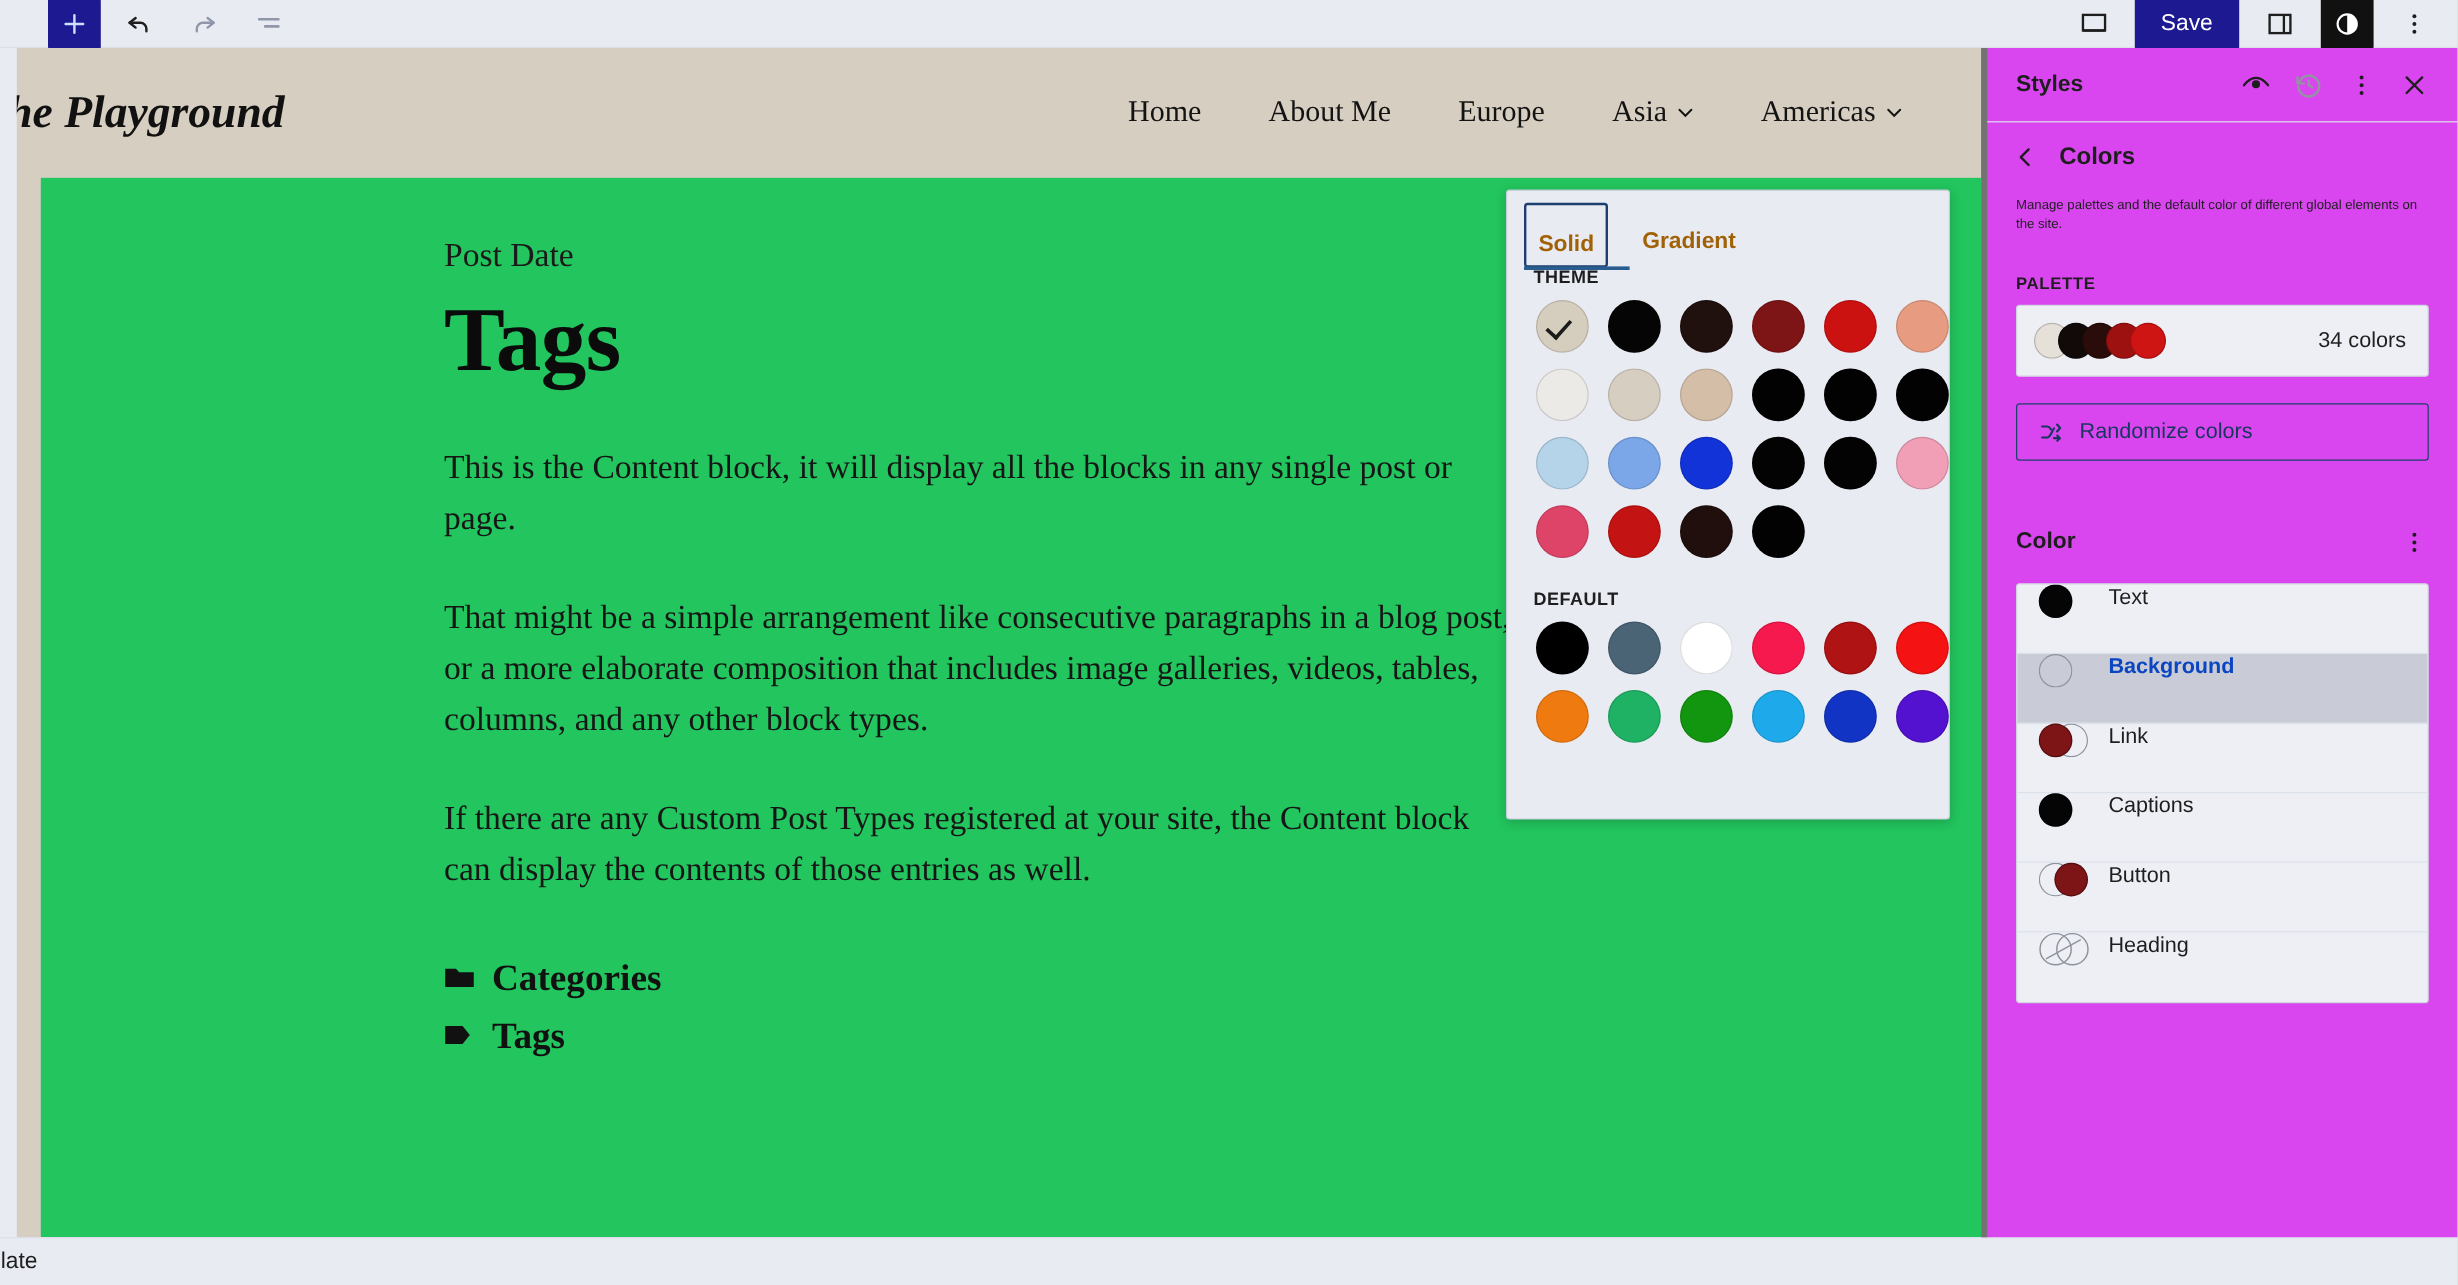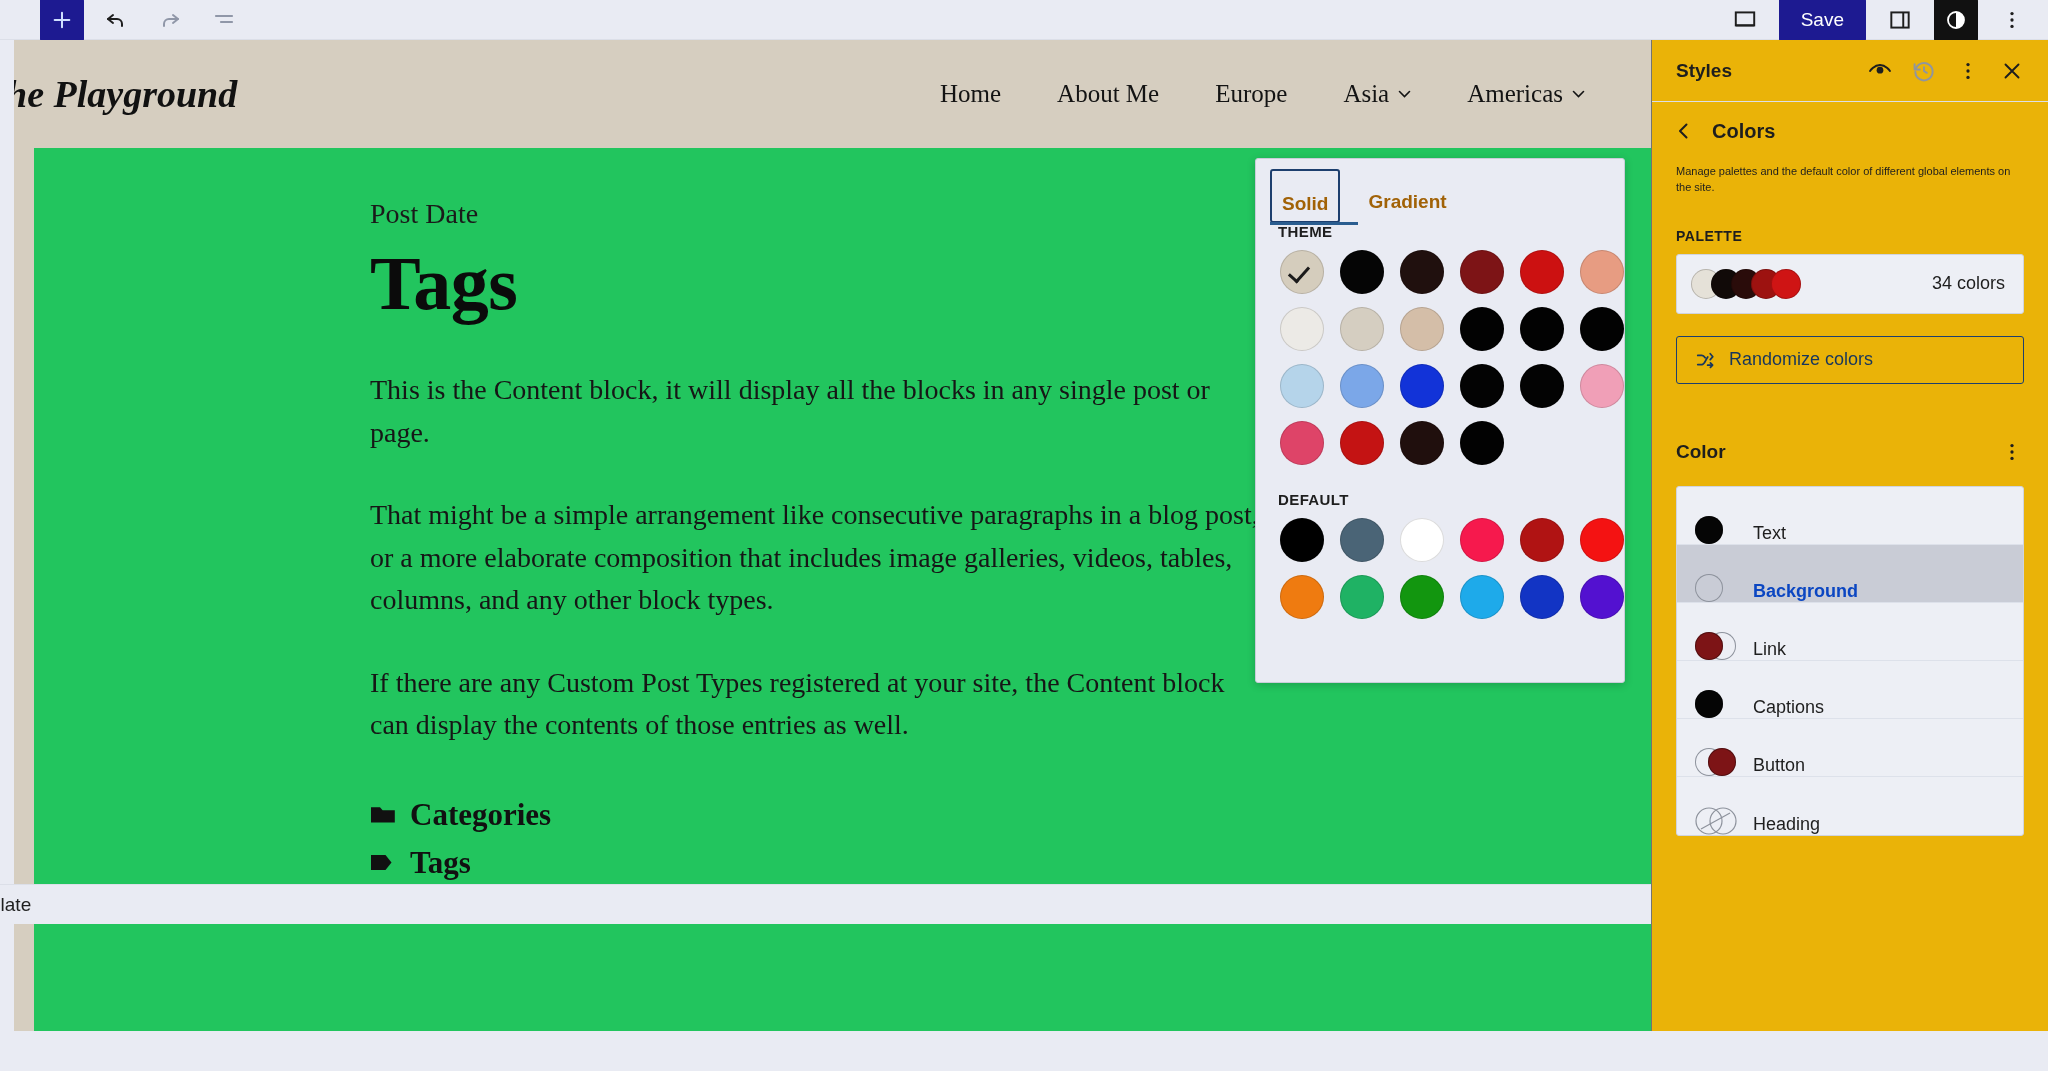--- a/index.html
+++ b/index.html
@@ -4,21 +4,21 @@
 <style>
   * { box-sizing: border-box; margin: 0; padding: 0; }
   html, body {
     width: 2048px; height: 1071px;
     overflow: hidden;
     background: #e9ebf3;
     font-family: "Liberation Sans", sans-serif;
   }
 
   
-  #app { position: relative; width: 2048px; height: 924px; }
+  #app { position: relative; width: 2048px; height: 1071px; }
 
   #topbar {
     position: absolute; left: 0; top: 0; width: 2048px; height: 40px;
     background: #e9ebf3;
     border-bottom: 1px solid #dcdfe8;
     display: flex; align-items: center;
   }
   #topbar-left { display: flex; align-items: center; gap: 10px; padding-left: 40px; }
   #topbar-right { position: absolute; right: 14px; top: 0; height: 40px;
     display: flex; align-items: center; gap: 12px; }
@@ -136,21 +136,21 @@
   }
   .swatch.selected::after {
     content: ""; position: absolute; left: 13px; top: 12px;
     width: 9px; height: 17px; border: solid #1b1b1b;
     border-width: 0 3px 3px 0; transform: rotate(42deg);
   }
 
   
   #styles-sidebar {
     position: absolute; right: 0; top: 40px; width: 397px; height: 991px;
-    background: #eab308; border-left: 1px solid #737373;
+    background: #d946ef; border-left: 5px solid #737373;
     z-index: 30;
   }
   #ss-header {
     height: 62px; display: flex; align-items: center;
     padding: 0 14px 0 24px; border-bottom: 1px solid #dcdfe8;
   }
   #ss-title { font-size: 19px; font-weight: 700; color: #1e1e1e; flex: 1; }
   .ss-icon-btn {
     width: 44px; height: 44px; display: flex; align-items: center; justify-content: center;
     background: transparent; border: none; cursor: pointer;
@@ -197,21 +197,21 @@
     display: flex; align-items: center; justify-content: space-between;
     padding: 46px 14px 12px 24px;
   }
   #color-head-title { font-size: 19px; font-weight: 700; color: #1e1e1e; }
 
   #color-list {
     margin: 0 24px; border: 1px solid #d0d4df; border-radius: 3px;
     background: #edeff5; overflow: hidden;
   }
   .color-item {
-    height: 58px; display: flex; align-items: flex-end; gap: 16px;
+    height: 58px; display: flex; align-items: flex-start; gap: 16px;
     padding-left: 18px; cursor: pointer;
     border-bottom: 1px solid #dde1ea;
   }
   .color-item:last-child { border-bottom: none; }
   .color-item.selected { background: #c9ccd6; }
   .color-item .ci-label { font-size: 18px; color: #1e1e1e; }
   .color-item.selected .ci-label { color: #0b46c2; font-weight: 700; }
   .ci-swatch { position: relative; width: 42px; height: 28px; flex: 0 0 42px; }
   .ci-circ {
     position: absolute; top: 0; width: 28px; height: 28px; border-radius: 50%;

